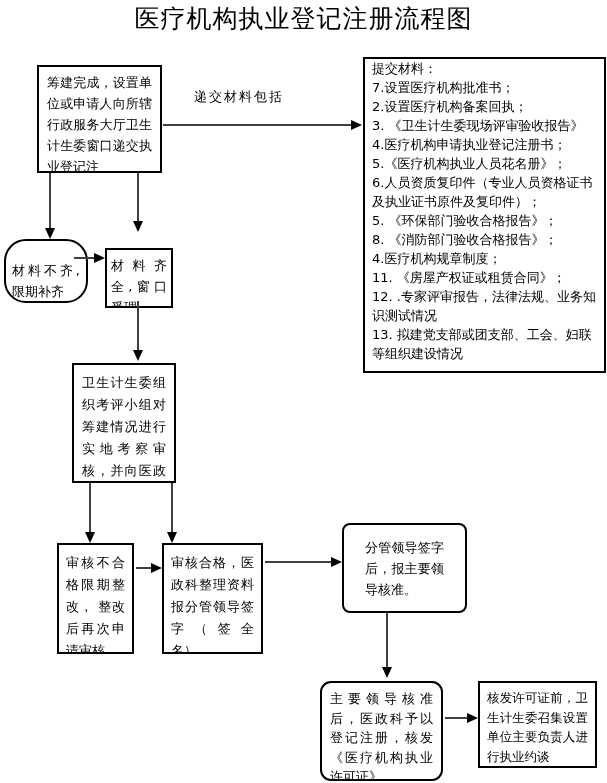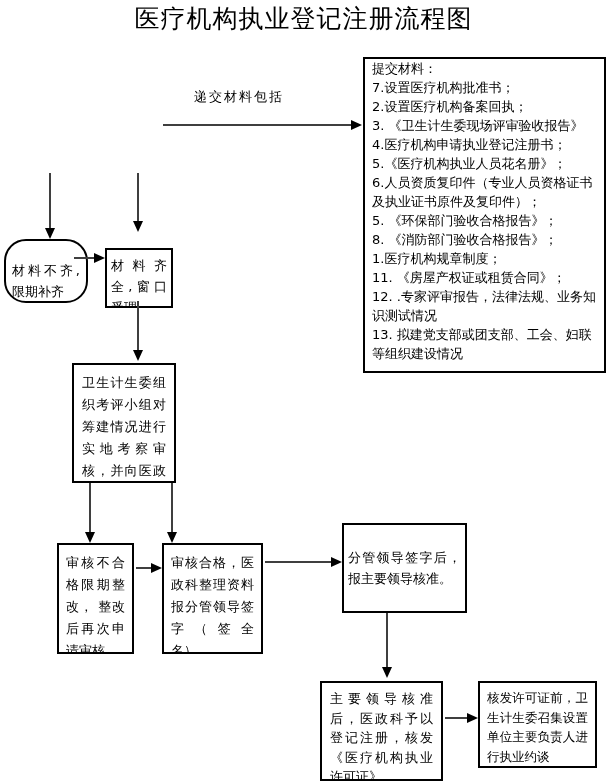--- a/index.html
+++ b/index.html
@@ -34,37 +34,40 @@
   .mline{white-space:normal;}
   .center-v{display:flex;align-items:center;}
 </style>
 </head>
 <body>
 
 <div id="canvas">
 
   <div class="title">医疗机构执业登记注册流程图</div>
 
+  <div class="fbox" style="left:37px;top:65px;width:125px;height:108px;padding:5px 8px;">
+    <span>筹建完成，设置单位或申请人向所辖行政服务大厅卫生计生委窗口递交执业登记注</span>
+  </div>
 
   <div class="lbl" style="left:194px;top:88px;">递交材料包括</div>
 
   <div class="hline" style="left:163px;top:124px;width:189px;"></div>
   <div class="ah-right" style="left:351px;top:120px;"></div>
 
   <div class="fbox materials" style="left:363px;top:57px;width:243px;height:316px;">
     <div class="mline">提交材料：</div>
     <div class="mline">7.设置医疗机构批准书；</div>
     <div class="mline">2.设置医疗机构备案回执；</div>
     <div class="mline">3. 《卫生计生委现场评审验收报告》</div>
     <div class="mline">4.医疗机构申请执业登记注册书；</div>
     <div class="mline">5.《医疗机构执业人员花名册》；</div>
     <div class="mline">6.人员资质复印件（专业人员资格证书及执业证书原件及复印件）；</div>
     <div class="mline">5. 《环保部门验收合格报告》；</div>
     <div class="mline">8. 《消防部门验收合格报告》；</div>
-    <div class="mline">1.医疗机构规章制度；</div>
+    <div class="mline">4.医疗机构规章制度；</div>
     <div class="mline">11. 《房屋产权证或租赁合同》；</div>
     <div class="mline">12. .专家评审报告，法律法规、业务知识测试情况</div>
     <div class="mline">13. 拟建党支部或团支部、工会、妇联</div>
     <div class="mline">等组织建设情况</div>
   </div>
 
   <div class="vline" style="left:49px;top:173px;height:56px;"></div>
   <div class="ah-down" style="left:45px;top:228px;"></div>
   <div class="vline" style="left:137px;top:173px;height:48px;"></div>
   <div class="ah-down" style="left:133px;top:221px;"></div>
@@ -99,28 +102,28 @@
   <div class="fbox" style="left:162px;top:543px;width:101px;height:111px;padding:7px 7px;line-height:22px;">
     <span>审核合格，医政科整理资料报分管领导签字（签全名）。</span>
   </div>
 
   <div class="hline" style="left:136px;top:567px;width:17px;"></div>
   <div class="ah-right" style="left:151px;top:563px;"></div>
 
   <div class="hline" style="left:265px;top:561px;width:68px;"></div>
   <div class="ah-right" style="left:331px;top:557px;"></div>
 
-  <div class="fbox center-v" style="left:342px;top:523px;width:125px;height:90px;padding:6px 4px;">
+  <div class="fbox center-v" style="left:342px;top:523px;width:125px;height:90px;padding:6px 21px;border-radius:8px;">
     <span>分管领导签字后，报主要领导核准。</span>
   </div>
 
   <div class="vline" style="left:386px;top:613px;height:55px;"></div>
   <div class="ah-down" style="left:382px;top:667px;"></div>
 
-  <div class="fbox" style="left:320px;top:681px;width:123px;height:100px;padding:6px 8px;line-height:19.5px;">
+  <div class="fbox" style="left:320px;top:681px;width:123px;height:100px;padding:6px 8px;line-height:19.5px;border-radius:11px;">
     <span>主要领导核准后，医政科予以登记注册，核发《医疗机构执业许可证》。</span>
   </div>
 
   <div class="hline" style="left:445px;top:717px;width:24px;"></div>
   <div class="ah-right" style="left:467px;top:713px;"></div>
 
   <div class="fbox" style="left:478px;top:681px;width:119px;height:87px;padding:5px 7px;font-size:12.5px;line-height:19.5px;">
     <span>核发许可证前，卫生计生委召集设置单位主要负责人进行执业约谈</span>
   </div>
 

